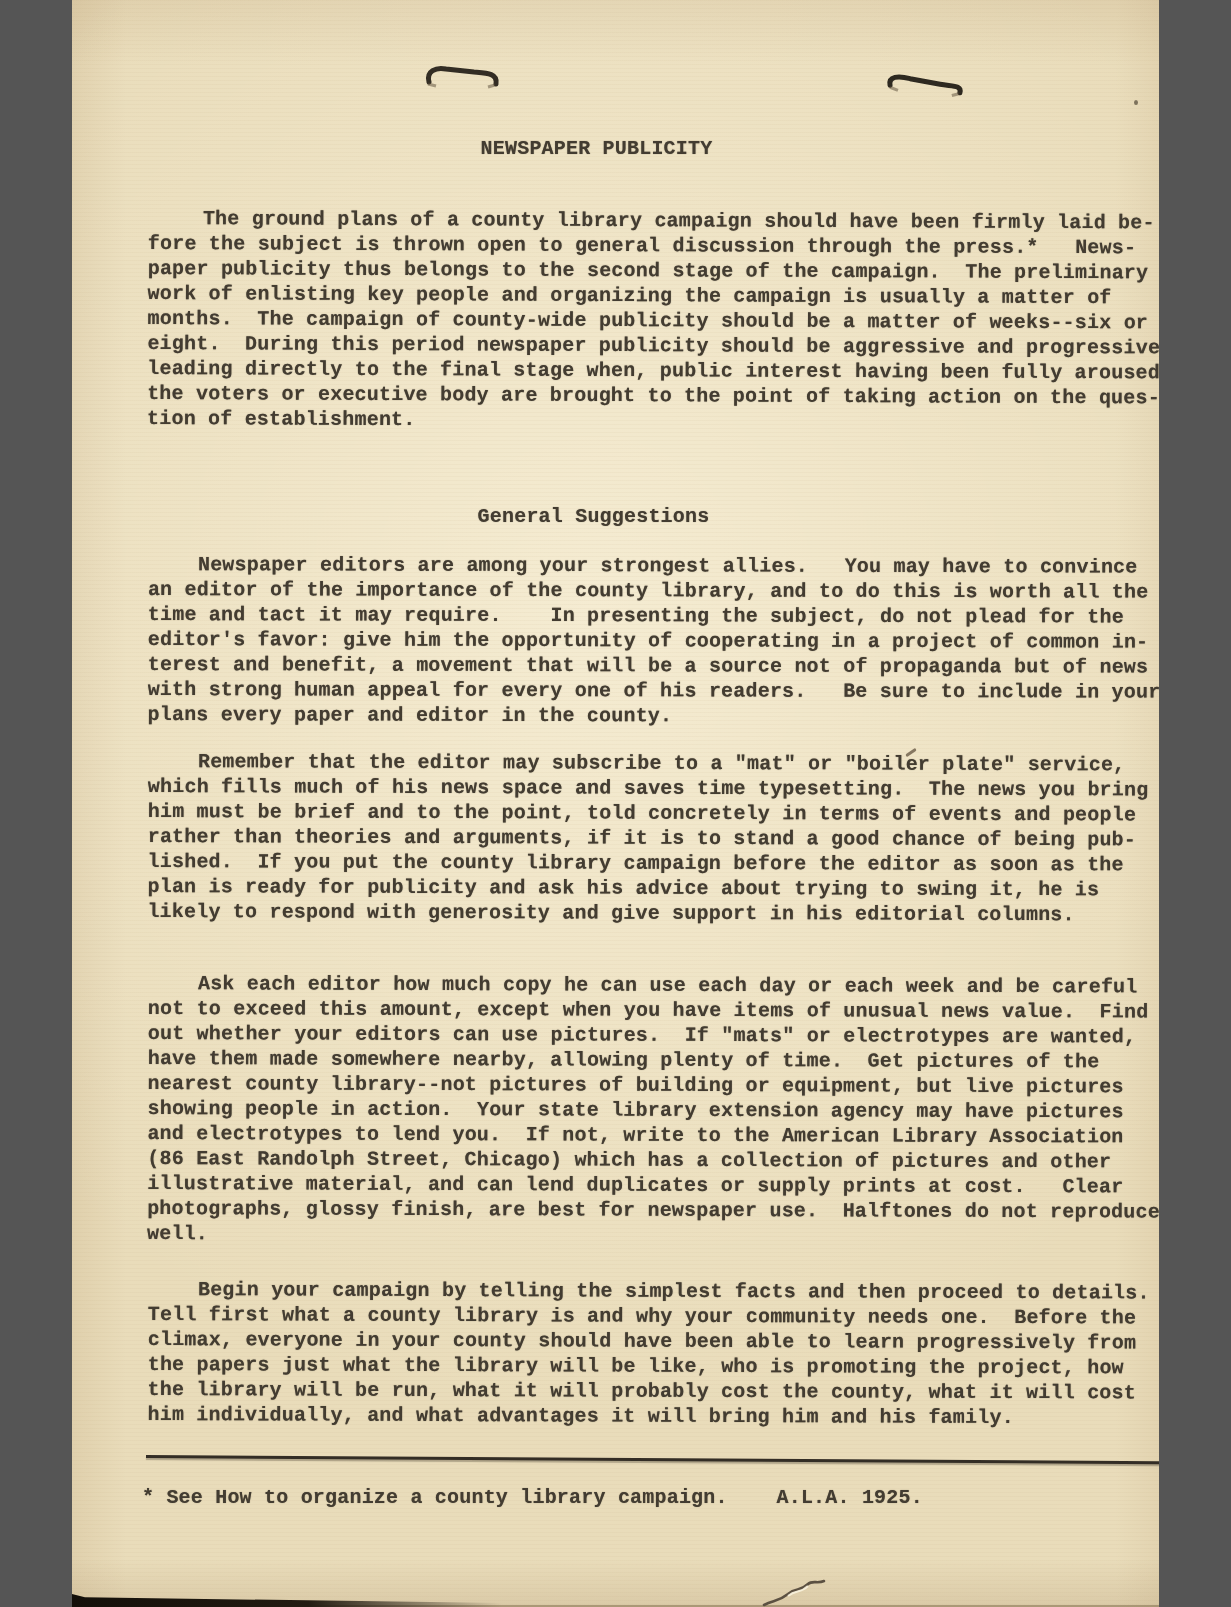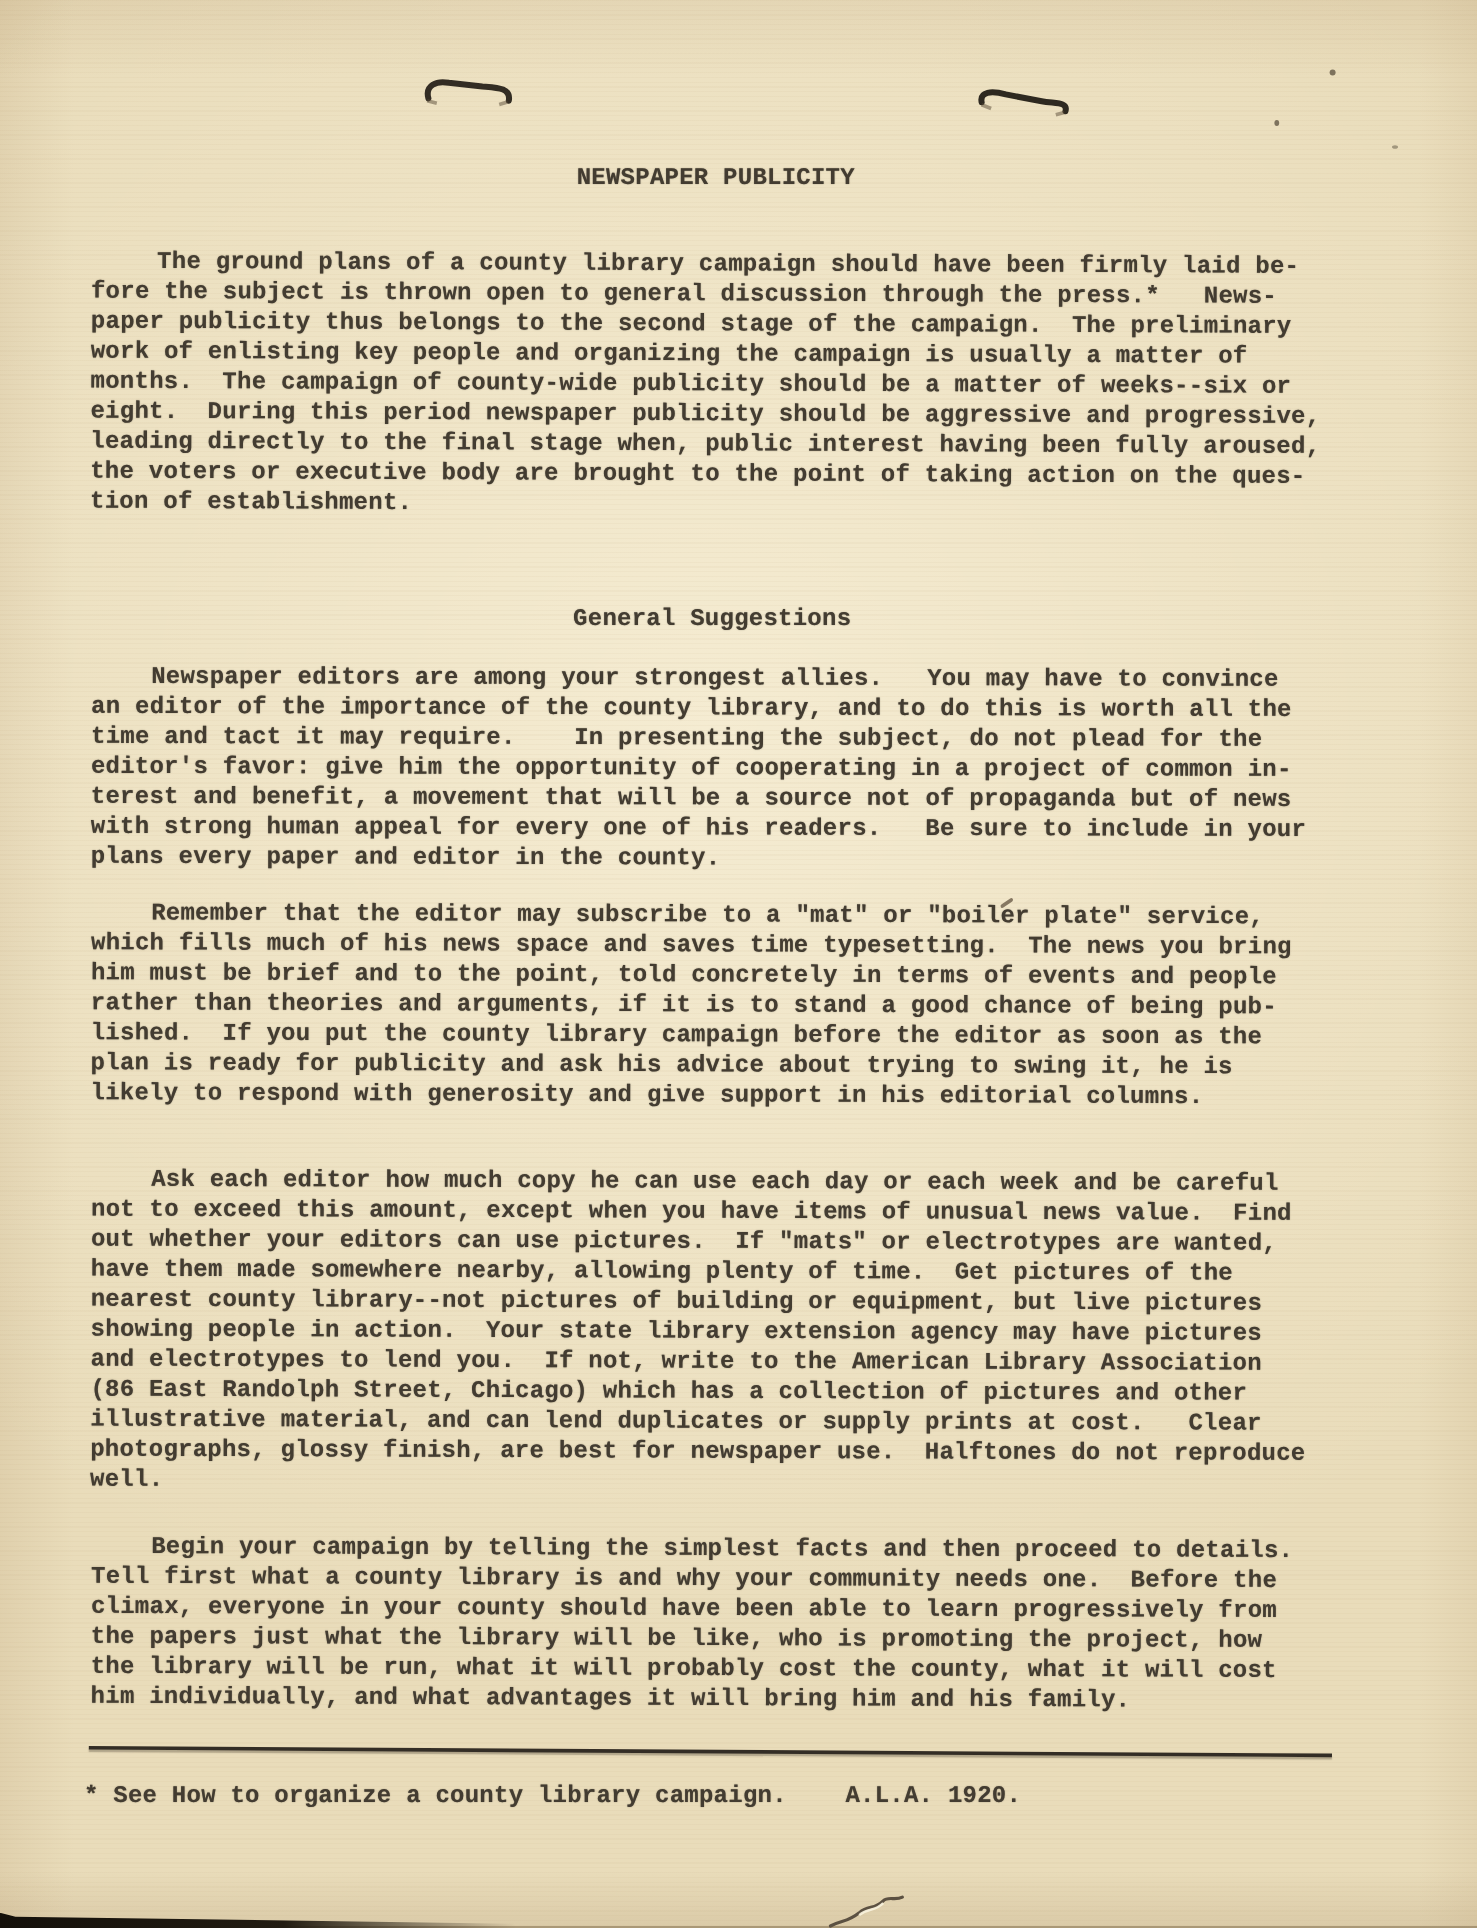--- a/index.html
+++ b/index.html
@@ -1,18 +1,18 @@
 <!DOCTYPE html>
 <html><head>
 <meta charset="utf-8">
 <style>
   html,body { margin:0; padding:0; background:#555; }
   .sheet {
     position:relative;
-    width:1231px; height:1607px;
+    width:1087px; height:1607px;
     margin:0 auto;
     overflow:hidden;
     background-color:#e9dcba;
     background-image:
       repeating-linear-gradient(180deg, rgba(186,160,118,0.07) 0px, rgba(186,160,118,0.07) 1px, rgba(0,0,0,0) 1px, rgba(0,0,0,0) 4px),
       radial-gradient(ellipse 115% 85% at 48% 38%, rgba(255,249,230,0.55) 0%, rgba(255,249,230,0) 60%),
       linear-gradient(90deg, rgba(168,136,92,0.14) 0%, rgba(168,136,92,0) 5%),
       linear-gradient(270deg, rgba(168,136,92,0.10) 0%, rgba(168,136,92,0) 4%),
       linear-gradient(180deg, rgba(168,136,92,0.14) 0%, rgba(168,136,92,0) 4%),
       linear-gradient(0deg, rgba(150,120,80,0.18) 0%, rgba(150,120,80,0) 3%);
@@ -138,21 +138,21 @@
 well.</div>
   <div class="para tw" id="para-g4">Begin your campaign by telling the simplest facts and then proceed to details.
 Tell first what a county library is and why your community needs one.  Before the
 climax, everyone in your county should have been able to learn progressively from
 the papers just what the library will be like, who is promoting the project, how
 the library will be run, what it will probably cost the county, what it will cost
 him individually, and what advantages it will bring him and his family.</div>
 
   <div class="footnote-rule"></div>
 
-  <div class="footnote tw">* See How to organize a county library campaign.    A.L.A. 1920.</div>
+  <div class="footnote tw">* See How to organize a county library campaign.    A.L.A. 1925.</div>
 
   <div class="speck" id="speck-1"></div>
   <div class="speck" id="speck-2"></div>
   <div class="speck" id="speck-3"></div>
   <div class="slash-mark"></div>
 
   <div class="bottom-edge"></div>
 
   <div class="tear">
     <svg width="84" height="31" viewBox="0 0 84 31">

